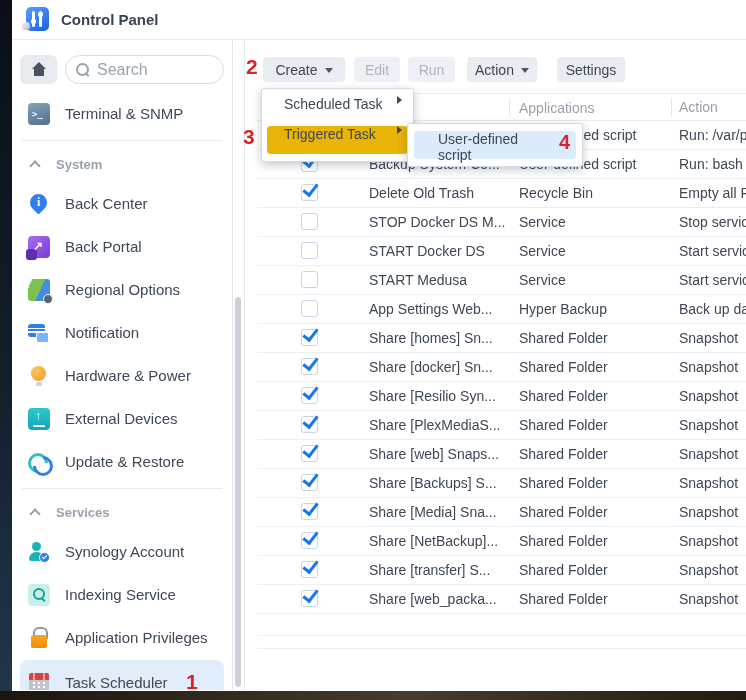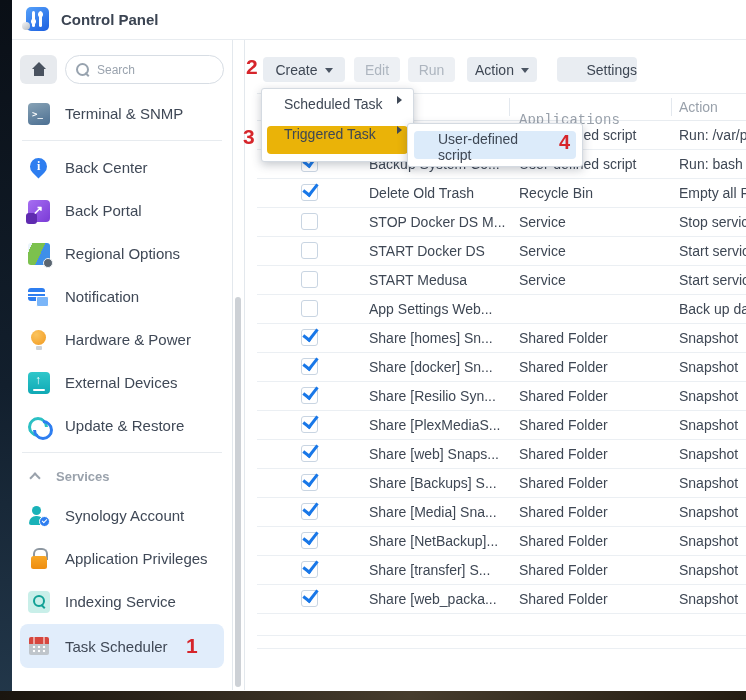--- a/index.html
+++ b/index.html
@@ -39,21 +39,21 @@
   .home-ic::before { content:""; position:absolute; left:1px; top:-1px; width:0; height:0;
               border-left:7px solid transparent; border-right:7px solid transparent; border-bottom:7px solid #49525f; }
   .home-ic::after { content:""; position:absolute; left:3px; top:6px; width:10px; height:7px; background:#49525f; }
   .search-box { flex:1; height:29px; border:1px solid #d7dde4; border-radius:15px; background:#fff;
               display:flex; align-items:center; padding:0 10px; gap:7px; }
   .search-ic { width:14px; height:14px; position:relative; flex-shrink:0; }
   .search-ic::before { content:""; position:absolute; left:0; top:0; width:9px; height:9px;
               border:2px solid #98a3af; border-radius:50%; }
   .search-ic::after { content:""; position:absolute; left:10px; top:9px; width:2px; height:5px;
               background:#98a3af; transform:rotate(-45deg); }
-  .search-box input { border:none; outline:none; width:100%; font-size:12px; color:#3f4856;
+  .search-box input { border:none; outline:none; width:100%; font-size:16px; color:#3f4856;
               font-family:"Liberation Sans",sans-serif; background:transparent; }
   .search-box input::placeholder { color:#9aa3ae; }
 
   .side-item { display:flex; align-items:center; height:43px; padding-left:16px; gap:15px;
                font-size:15px; color:#3f4856; position:relative; cursor:pointer; }
   .side-item.selected { background:#e1edfb; border-radius:8px; margin:1px 8px; padding-left:8px; height:44px; }
   .divider { border-top:1px solid #e7ebef; margin:5px 10px; }
   .section-hdr { display:flex; align-items:center; height:36px; padding-left:19px; gap:17px;
                color:#9aa2ac; font-weight:bold; font-size:13px; cursor:pointer; }
   .chev { width:8px; height:8px; border-left:2px solid #9aa2ac; border-top:2px solid #9aa2ac;
@@ -142,27 +142,27 @@
   .btn { position:absolute; top:17px; height:25px; background:#e9edf2; border:none; border-radius:4px;
          font-size:14px; color:#3e4754; display:flex; align-items:center; justify-content:center; gap:7px;
          font-family:"Liberation Sans",sans-serif; cursor:pointer; }
   .btn.disabled { color:#adb5bf; background:#edf0f4; cursor:default; }
   .caret { width:0; height:0; border-left:4px solid transparent; border-right:4px solid transparent;
            border-top:5px solid #4b5563; margin-top:1px; }
   #btn-create { left:18px; width:82px; }
   #btn-edit   { left:109px; width:46px; }
   #btn-run    { left:163px; width:47px; }
   #btn-action { left:222px; width:70px; }
-  #btn-settings { left:312px; width:80px;justify-content:flex-end; }
+  #btn-settings { left:312px; width:68px; }
 
   
   .thead { position:absolute; left:12px; right:0; top:53px; height:28px;
            border-top:1px solid #e8ecf0; border-bottom:1px solid #e8ecf0;
            color:#99a1ab; font-size:14px; }
-  .thead .th-app { position:absolute; left:262px; top:18px;font-family:Liberation Mono, monospace; }
+  .thead .th-app { position:absolute; left:262px; top:6px; }
   .thead .th-action { position:absolute; left:422px; top:5px; }
   .thead .vsep { position:absolute; top:4px; bottom:4px; width:1px; background:#e3e8ee; }
   .vsep.v1 { left:252px; } .vsep.v2 { left:414px; }
 
   .rows { position:absolute; left:0; top:81px; right:0; }
   .trow { position:relative; height:29px; border-bottom:1px solid #ebeff3; margin-left:12px;
           font-size:14px; color:#3e4754; }
   .cbx { position:absolute; left:44px; top:5px; width:17px; height:17px; background:#fff;
          border:1px solid #c9d5e2; border-radius:3px; cursor:pointer; }
   .cbx.checked::after { content:""; position:absolute; left:4px; top:-4px; width:6px; height:12px;
@@ -220,20 +220,24 @@
             <span class="search-ic"></span>
             <input placeholder="Search" style="">
           </div>
         </div>
         <nav>
             <div class="side-item">
     <span class="ic ic-terminal-icon"></span>
     <span class="lbl">Terminal &amp; SNMP</span>
   </div>
             <div class="divider"></div>
+            <div class="section-hdr">
+              <span class="chev"></span>
+              <span>System</span>
+            </div>
             <div class="side-item">
     <span class="ic ic-info-center-icon"></span>
     <span class="lbl">Back Center</span>
   </div>
             <div class="side-item">
     <span class="ic ic-login-portal-icon"></span>
     <span class="lbl">Back Portal</span>
   </div>
             <div class="side-item">
     <span class="ic ic-regional-options-icon">
@@ -262,26 +266,26 @@
               <span class="chev"></span>
               <span>Services</span>
             </div>
             <div class="side-item">
     <span class="ic ic-synology-account-icon">
                 <i class="badge-check"></i>
               </span>
     <span class="lbl">Synology Account</span>
   </div>
             <div class="side-item">
+    <span class="ic ic-indexing-service-icon"></span>
+    <span class="lbl">Indexing Service</span>
+  </div>
+            <div class="side-item">
     <span class="ic ic-application-privileges-icon"></span>
     <span class="lbl">Application Privileges</span>
-  </div>
-            <div class="side-item">
-    <span class="ic ic-indexing-service-icon"></span>
-    <span class="lbl">Indexing Service</span>
   </div>
             <div class="side-item selected">
     <span class="ic ic-task-scheduler-icon"></span>
     <span class="lbl">Task Scheduler</span>
   <span class="ann-inline">1</span>
             </div>
           </nav>
       </div>
 
       <div class="scrollstrip">
@@ -347,20 +351,21 @@
   </div>
             <div class="trow">
     <span class="cbx"></span>
     <span class="c-name">START Medusa</span>
     <span class="c-app">Service</span>
     <span class="c-action">Start servic</span>
   </div>
             <div class="trow">
     <span class="cbx"></span>
     <span class="c-name">App Settings Web...</span>
+    <span class="c-app">Hyper Backup</span>
     <span class="c-action">Back up da</span>
   </div>
             <div class="trow">
     <span class="cbx checked"></span>
     <span class="c-name">Share [homes] Sn...</span>
     <span class="c-app">Shared Folder</span>
     <span class="c-action">Snapshot</span>
   </div>
             <div class="trow">
     <span class="cbx checked"></span>

